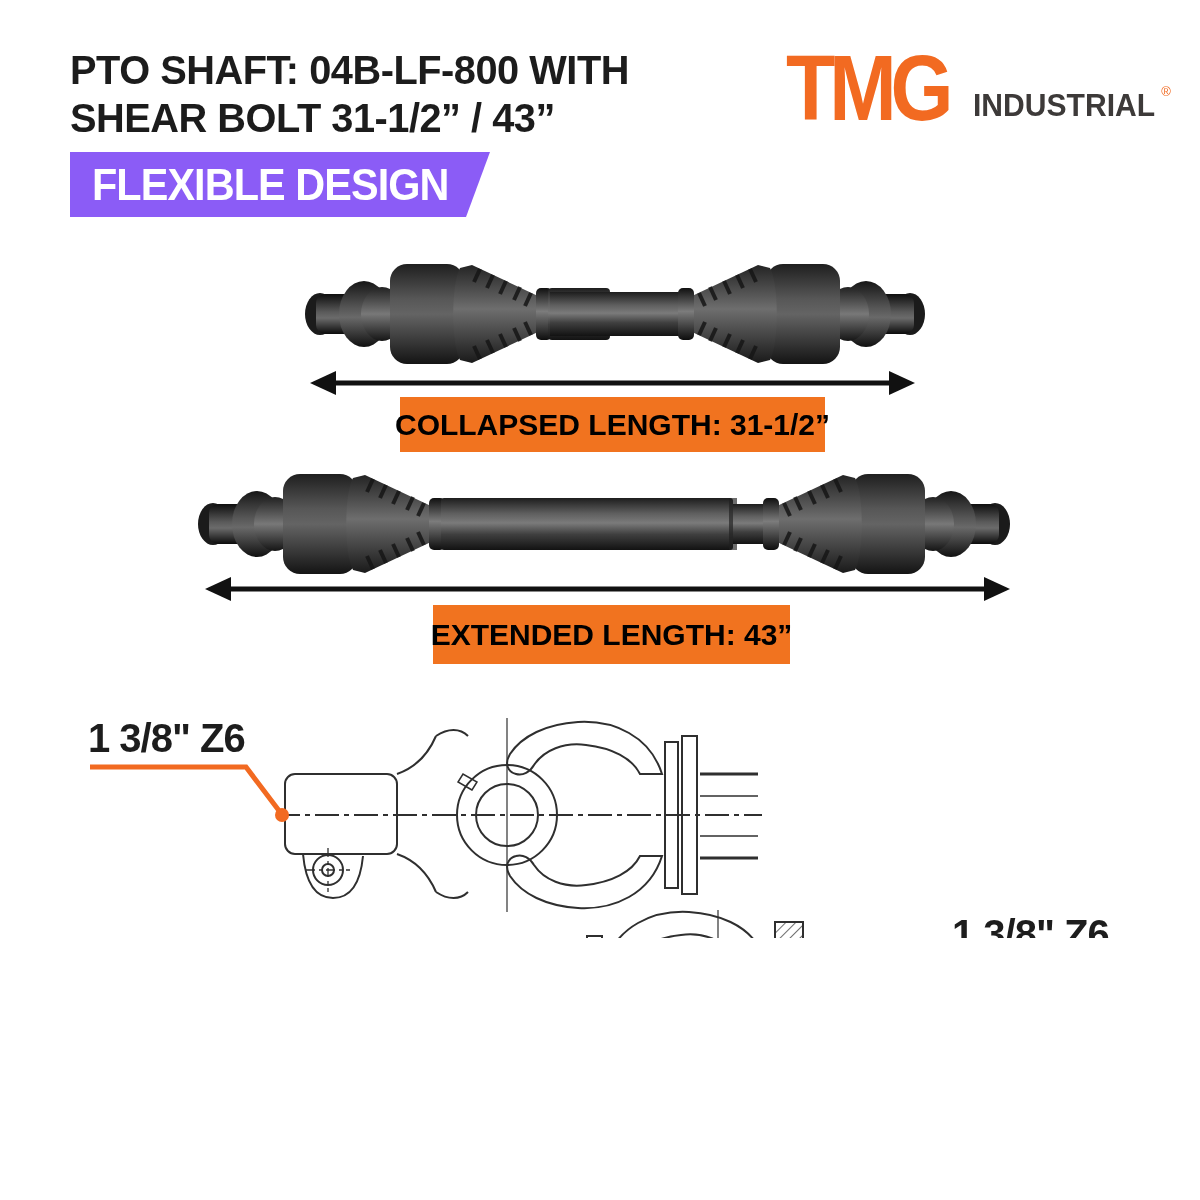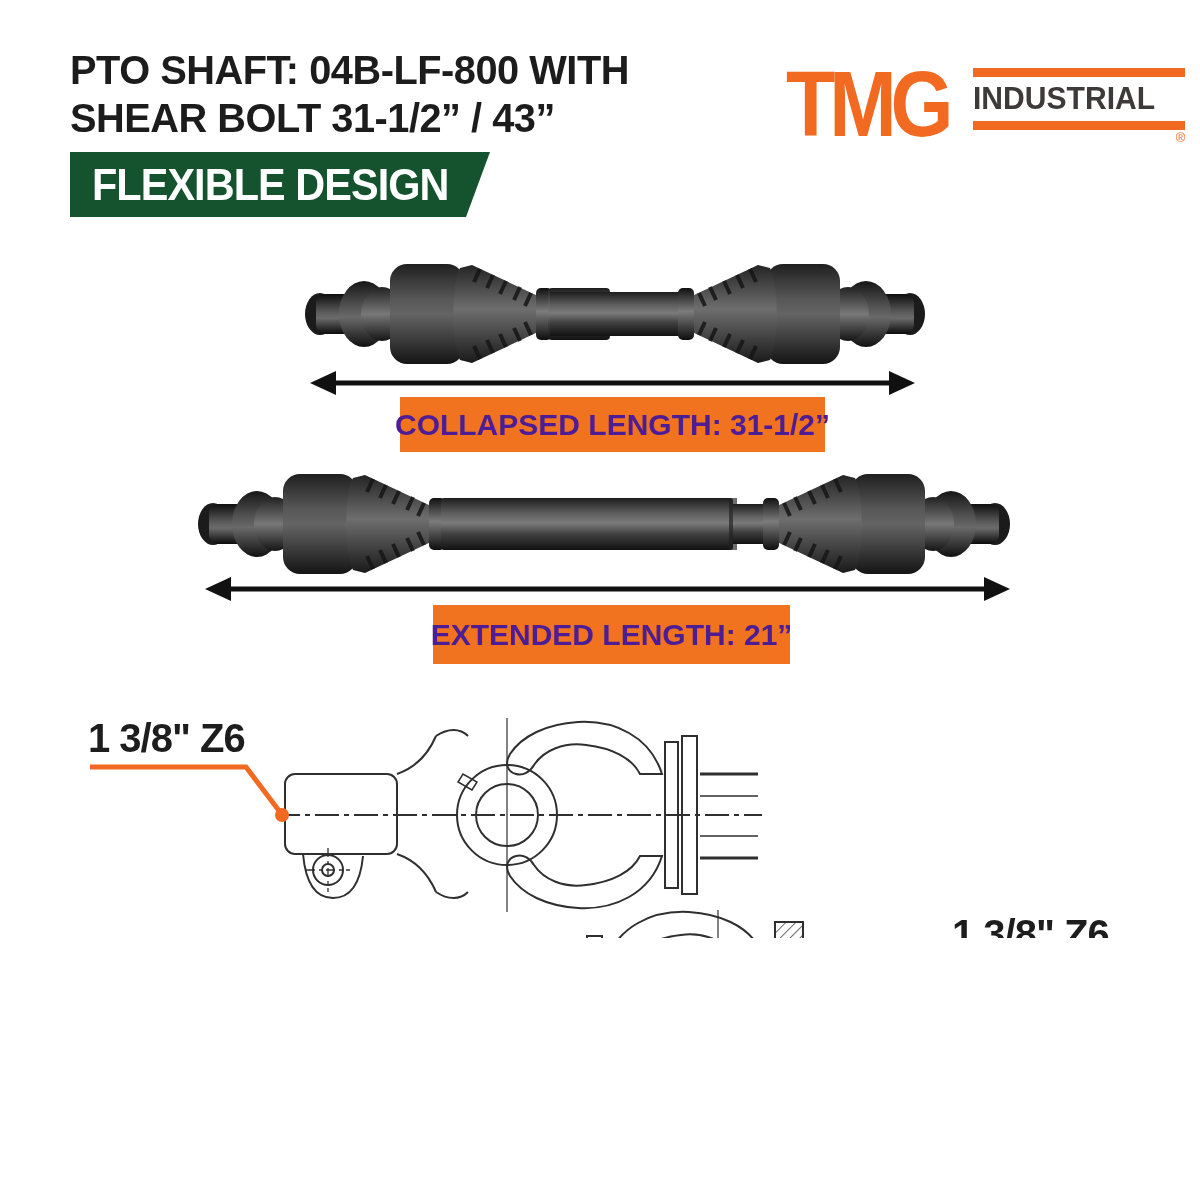--- a/index.html
+++ b/index.html
@@ -9,34 +9,34 @@
   .abs { position:absolute; }
 
   
   .title { left:70px; top:46px; color:#1c1c1c; font-weight:900; font-size:41px;
            line-height:48px; letter-spacing:-0.5px; transform:scaleX(0.97);
            transform-origin:left top; white-space:nowrap; }
 
   .logo { left:786px; top:48px; display:flex; align-items:flex-end; }
   .logo-tmg { color:#F26A21; font-weight:900; font-size:92px; line-height:80px;
               letter-spacing:-7px; transform:scaleX(0.88); transform-origin:left top; }
-  .logo-right { margin-left:4px; margin-top:20px; width:212px; display:flex; flex-direction:column; }
+  .logo-right { margin-left:4px; margin-top:20px; width:212px; display:flex; flex-direction:row; }
   .logo-bar { height:9px; background:#F26A21; }
   .logo-industrial { color:#3d3a39; font-weight:900; font-size:31px; line-height:44px;
                      letter-spacing:0px; transform:scaleX(0.97); transform-origin:left center; white-space:nowrap; }
   .logo-reg { color:#F26A21; font-size:13px; line-height:13px; text-align:right; margin-top:1px; }
 
-  .banner { left:70px; top:152px; width:420px; height:65px; background:#14532d;
+  .banner { left:70px; top:152px; width:420px; height:65px; background:#8b5cf6;
             clip-path:polygon(0 0, 100% 0, calc(100% - 24px) 100%, 0 100%);
             display:flex; align-items:center; padding-left:22px; }
   .banner-text { color:#ffffff; font-weight:900; font-size:45px; letter-spacing:-1px;
                  transform:scaleX(0.92); transform-origin:left center; white-space:nowrap; }
 
   
-  .dim-label { background:#F1731F; color:#4c1d95; font-weight:800; display:flex;
+  .dim-label { background:#F1731F; color:#000000; font-weight:800; display:flex;
                align-items:center; justify-content:center; white-space:nowrap; }
   .dim-label.collapsed { left:400px; top:397px; width:425px; height:55px; font-size:30px; }
   .dim-label.extended  { left:433px; top:605px; width:357px; height:59px; font-size:30px; }
 
   
   .callout { color:#1d1d1d; font-weight:900; font-size:40px; letter-spacing:-1px; white-space:nowrap; }
   .callout.upper { left:88px;  top:716px; }
   .callout.lower { left:952px; top:912px; }
 
   svg { display:block; }
@@ -269,18 +269,18 @@
       <polyline points="90,767 246,767 280,812" fill="none" stroke="#F26A21" stroke-width="5"></polyline>
       <circle cx="282" cy="815" r="7" fill="#F26A21"></circle>
     </g>
     <g>
       <polyline points="1110,958 962,958 926,1005" fill="none" stroke="#F26A21" stroke-width="5"></polyline>
       <circle cx="923" cy="1008" r="7" fill="#F26A21"></circle>
     </g>
   </svg>
 
   <div class="abs dim-label collapsed">COLLAPSED LENGTH: 31-1/2”</div>
-  <div class="abs dim-label extended">EXTENDED LENGTH: 21”</div>
+  <div class="abs dim-label extended">EXTENDED LENGTH: 43”</div>
 
   <div class="abs callout upper">1 3/8" Z6</div>
   <div class="abs callout lower">1 3/8" Z6</div>
 
 </div>
 
 </body></html>

